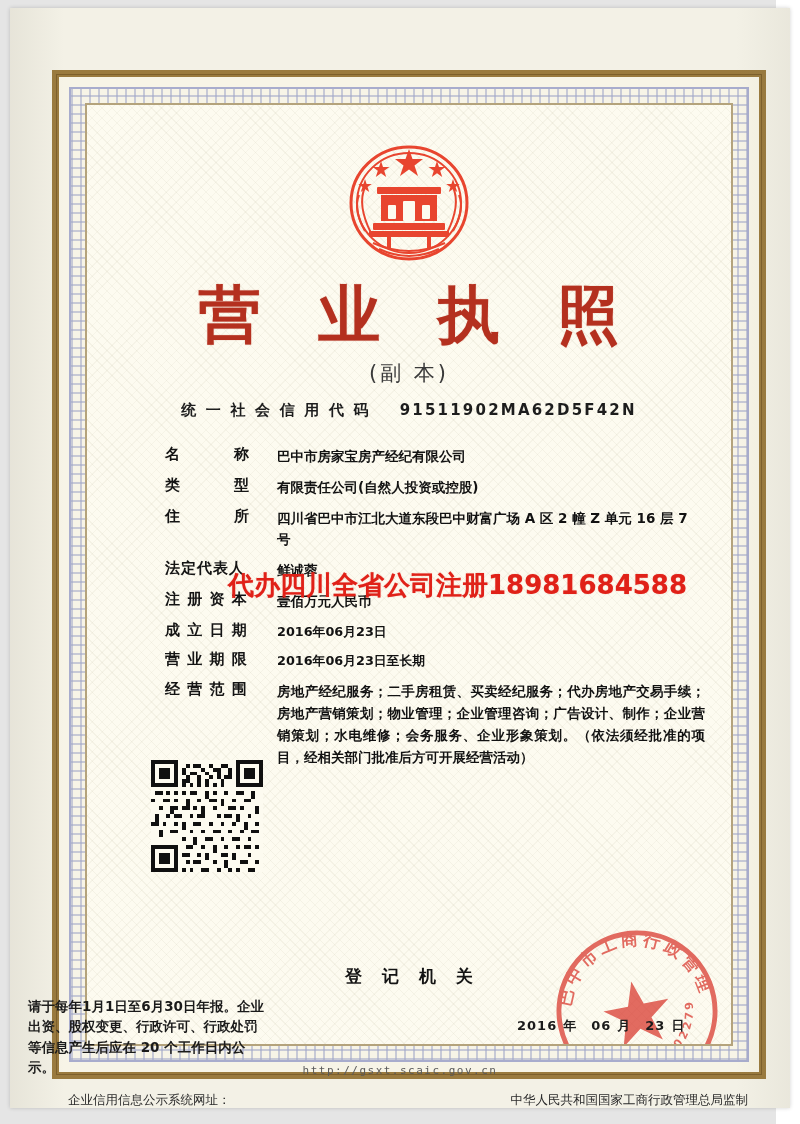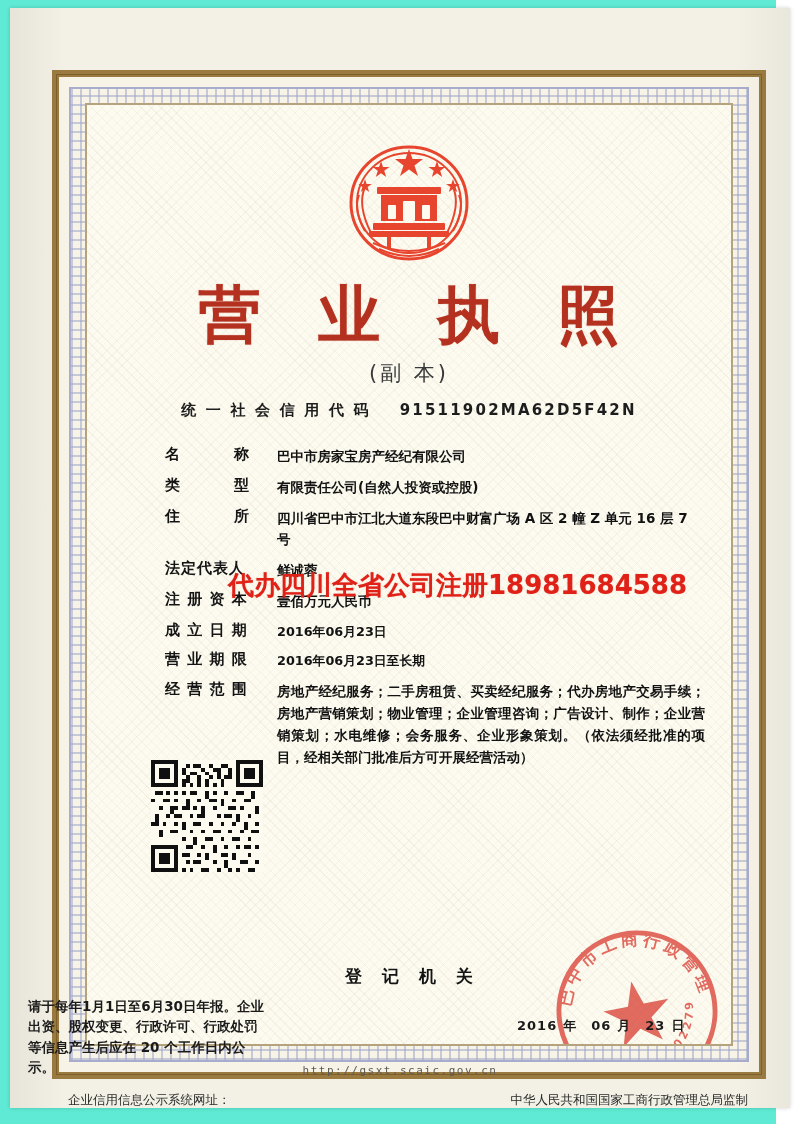--- a/index.html
+++ b/index.html
@@ -13,21 +13,21 @@
     font-family: "Liberation Sans", sans-serif;
     position: relative;
     overflow: hidden;
   }
 
   
   #page {
     position: absolute;
     left: 0; top: 0;
     width: 776px; height: 1124px;
-    background: #5eead4;
+    background: #e5e5e5;
   }
   #scan {
     position: absolute;
     left: 10px; top: 8px;
     width: 780px; height: 1100px;
     background: #f3f1e6;
     box-shadow: 0 0 4px rgba(0,0,0,0.18);
   }
 
   

